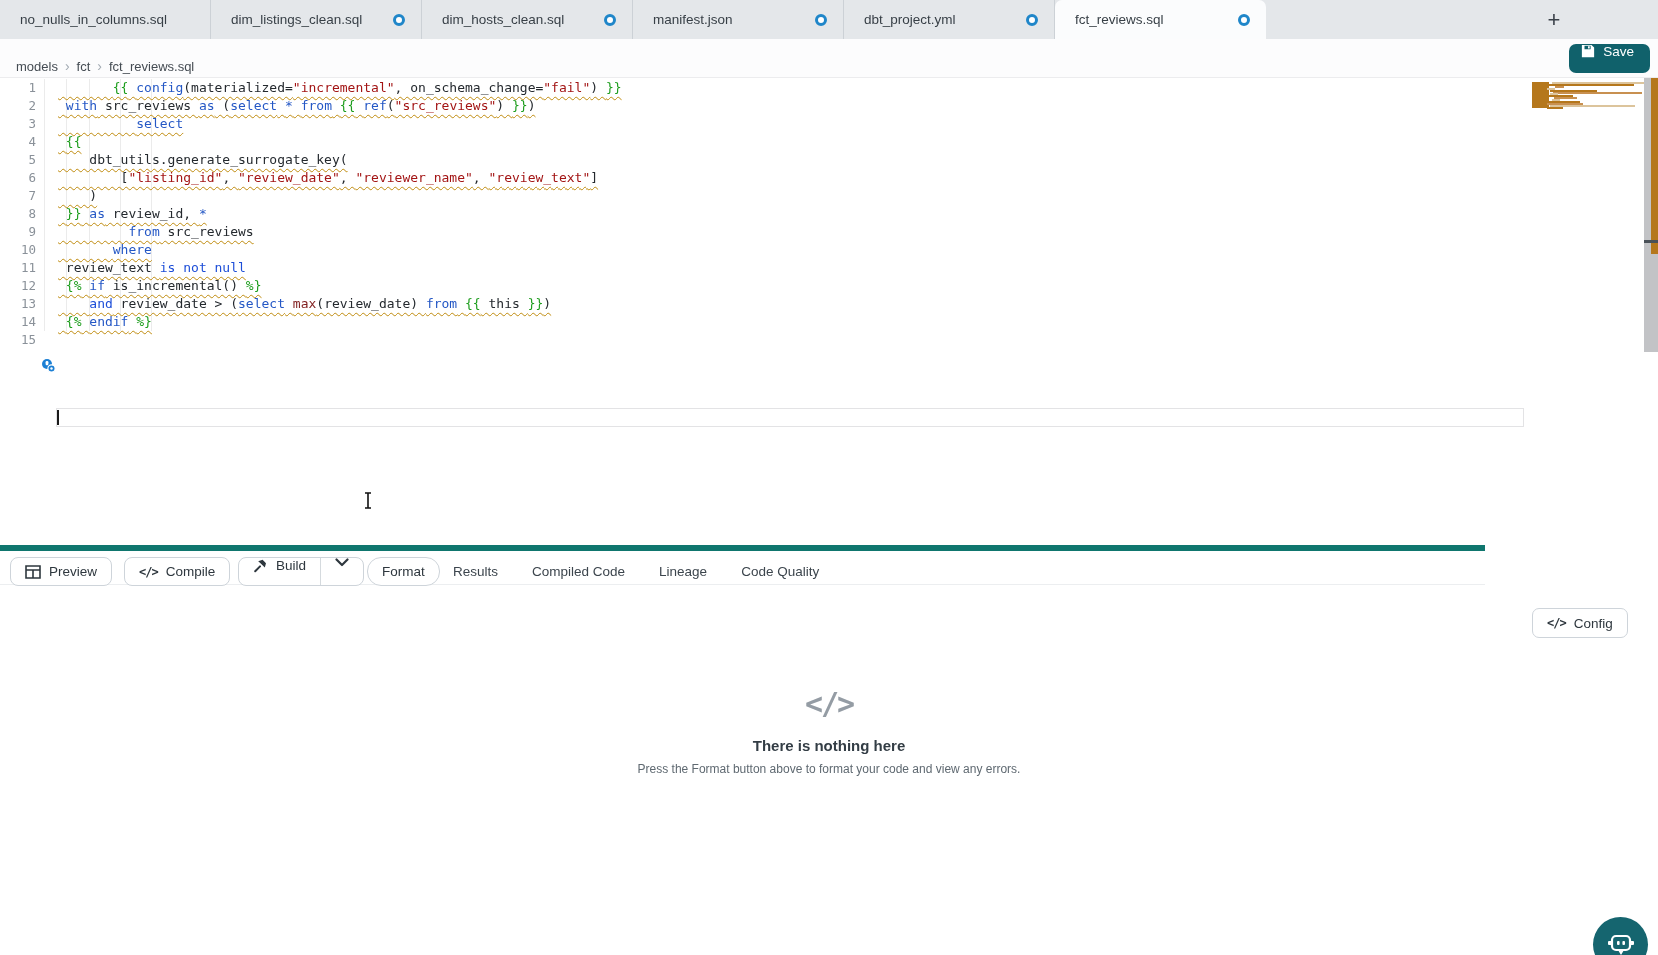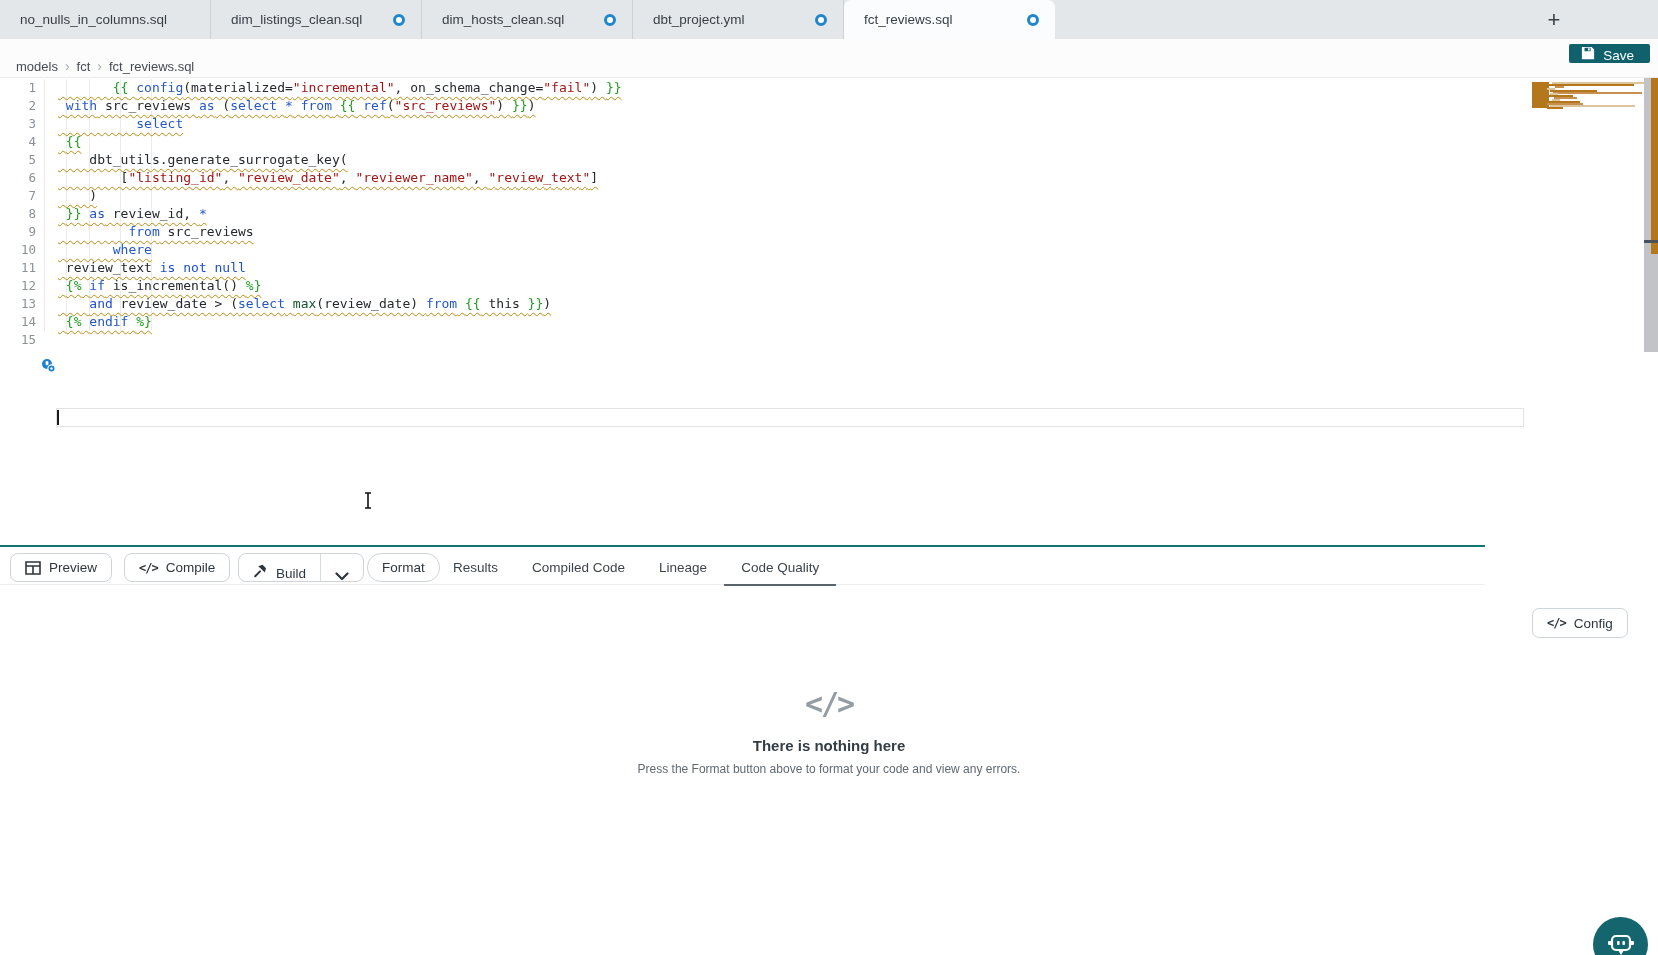--- a/index.html
+++ b/index.html
@@ -19,62 +19,62 @@
   .newtab { position:absolute; left:1534px; top:0; width:40px; height:39px;
             display:flex; align-items:center; justify-content:center;
             font-size:22px; color:#3a4149; cursor:pointer; }
 
   
   .crumbbar { position:absolute; left:0; top:39px; width:1658px; height:39px;
               background:#fcfcfd; border-bottom:1px solid #ececee; }
   .crumbs { position:absolute; left:16px; top:0; height:54px; display:flex;
             align-items:center; gap:7px; font-size:13px; color:#454c53; }
   .crumb-sep { color:#a3abb3; font-size:14px; }
-  .savebtn { position:absolute; right:8px; top:5px; height:19px; padding:0 16px 0 12px;
-             background:#10616b; color:#fff; border:none; border-radius:2px;
+  .savebtn { position:absolute; right:8px; top:5px; height:29px; padding:0 16px 0 12px;
+             background:#10616b; color:#fff; border:none; border-radius:7px;
              font-size:13.5px; font-family:"Liberation Sans",sans-serif;
-             display:flex; align-items:flex-end; gap:8px; cursor:pointer; }
+             display:flex; align-items:flex-start; gap:8px; cursor:pointer; }
 
   
   .editor { position:absolute; left:0; top:78px; width:1658px; height:467px;
             background:#fff; font-family:"DejaVu Sans Mono", monospace; }
   .guide { position:absolute; top:1px; width:1px; height:252px; background:#ebebeb; }
   .code-rows { position:absolute; left:0; top:1px; }
   .crow { display:flex; height:18px; line-height:18px; font-size:13px; }
   .lnum { flex:0 0 36px; text-align:right; color:#8a9199; font-size:12.5px; }
   .ltext { margin-left:22px; white-space:pre; color:#24292e; }
   .squig { text-decoration-line:underline; text-decoration-style:wavy;
            text-decoration-color:#bf8b0e; text-decoration-thickness:1px;
            text-underline-offset:4px; }
   .tk-k { color:#2457c5; } .tk-j { color:#1d9d1d; } .tk-s { color:#a31515; }
-  .tk-f { color:#14532d; } .tk-g { color:#1d4ed8; } .tk-p { color:#24292e; }
+  .tk-f { color:#7f1d1d; } .tk-g { color:#1d4ed8; } .tk-p { color:#24292e; }
   .curline { position:absolute; left:56px; top:330px; width:1468px; height:19px;
              border:1px solid #e3e3e5; }
   .caret { position:absolute; left:57px; top:332px; width:2px; height:15px; background:#1b1b1b; }
   .bulb { position:absolute; left:41px; top:280px; }
   .minimap { position:absolute; left:1532px; top:0; width:112px; height:467px; cursor:pointer; }
   .mm-bar { position:absolute; height:2px; }
   .sbar { position:absolute; left:1644px; top:0; width:14px; height:467px; cursor:pointer; }
   .sbar .thumb { position:absolute; left:0; top:0; width:14px; height:274px; background:#c2c3c6; }
   .sbar .warn  { position:absolute; left:7px; top:0; width:7px; height:176px; background:#b5771c; }
   .sbar .vline { position:absolute; left:0; top:162px; width:14px; height:3px; background:#4a5158; }
   .ibeam { position:absolute; left:362px; top:413px; }
 
   
   .toolrow { position:absolute; left:0; top:545px; width:1485px; height:40px;
-             background:#fff; border-top:2px solid #0f766e; border-bottom:1px solid #eceef0; }
+             background:#fff; border-top:6px solid #0f766e; border-bottom:1px solid #eceef0; }
   .btn { position:absolute; top:6px; height:29px; background:#fff;
          border:1px solid #ced4da; border-radius:8px; display:flex; align-items:center;
          gap:8px; padding:0 14px; font-size:13.5px; color:#2e373e; cursor:pointer;
          font-family:"Liberation Sans",sans-serif; }
   .btn .gly { display:flex; align-items:center; }
   .codegly { font-family:"DejaVu Sans Mono",monospace; font-weight:bold; font-size:12px; letter-spacing:-1px; }
   .splitbtn { position:absolute; top:6px; left:238px; height:29px; display:flex;
               border:1px solid #ced4da; border-radius:8px; background:#fff; overflow:hidden; }
-  .splitbtn .half { display:flex; align-items:flex-end; gap:8px; padding:0 14px;
+  .splitbtn .half { display:flex; align-items:flex-start; gap:8px; padding:0 14px;
                     font-size:13.5px; color:#2e373e; cursor:pointer; }
   .splitbtn .sep { width:1px; background:#d5dade; }
   .ptabs { position:absolute; left:436px; top:0; height:40px; display:flex; align-items:stretch;justify-content:flex-end; }
   .ptab { display:flex; align-items:center; padding:0 17px; font-size:13.5px;
           color:#3c454d; cursor:pointer; border-bottom:3px solid transparent;
           border-top:3px solid transparent; }
   .ptab.active { border-bottom-color:#5b636b; }
 
   
   .panel { position:absolute; left:0; top:586px; width:1658px; height:369px; background:#fff; }
@@ -100,20 +100,24 @@
   <div id="ftabs" style="display:flex; align-items:stretch; flex:0 0 auto;">
       <div class="ftab">
         <span class="lbl">no_nulls_in_columns.sql</span>
       </div>
       <div class="ftab">
         <span class="lbl">dim_listings_clean.sql</span>
         <span class="dot"></span>
       </div>
       <div class="ftab">
         <span class="lbl">dim_hosts_clean.sql</span>
+        <span class="dot"></span>
+      </div>
+      <div class="ftab">
+        <span class="lbl">manifest.json</span>
         <span class="dot"></span>
       </div>
       <div class="ftab">
         <span class="lbl">dbt_project.yml</span>
         <span class="dot"></span>
       </div>
       <div class="ftab active">
         <span class="lbl">fct_reviews.sql</span>
         <span class="dot"></span>
       </div>

